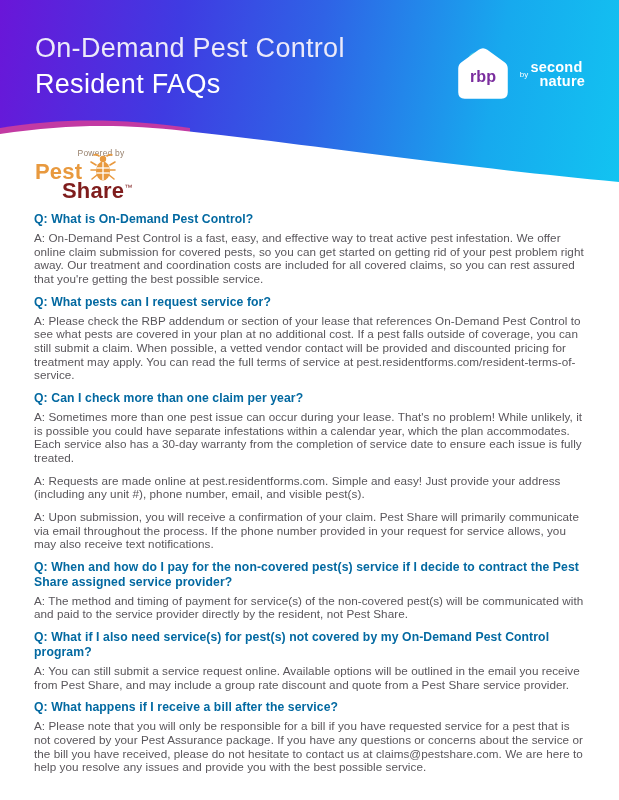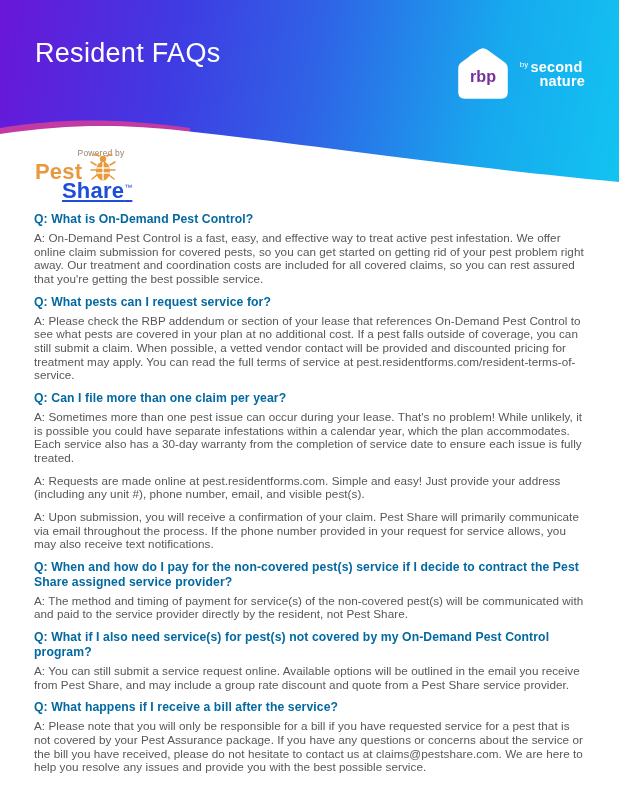--- a/index.html
+++ b/index.html
@@ -29,40 +29,40 @@
   .title-line2{
     font-size:27px;font-weight:400;letter-spacing:.3px;margin-top:5px;color:#ffffff;
   }
   .brand-lockup{
     position:absolute;right:34px;top:46px;
     display:flex;align-items:center;gap:9px;
   }
   .rbp-badge{width:56px;height:56px;display:block;}
   .sn-wordmark{
     color:#ffffff;font-weight:700;font-size:14.5px;line-height:1.0;
-    letter-spacing:.2px;display:flex;align-items:flex-start;gap:2px;
+    letter-spacing:.2px;display:flex;align-items:center;gap:2px;
   }
   .sn-by{font-size:8px;font-weight:400;margin-top:1px;}
   .sn-words div:nth-child(2){margin-left:9px;}
 
   
   .powered{
     position:absolute;left:35px;top:148px;width:130px;
   }
   .powered-label{
     font-size:8.5px;color:#97806c;letter-spacing:.2px;margin-left:2px;text-align:center;
   }
   .ps-row{position:relative;height:44px;}
   .ps-word1{
     font-size:22px;font-weight:700;color:#e8993e;letter-spacing:.2px;
     position:absolute;left:0;top:1px;
   }
   .ps-word2{
-    font-size:22px;font-weight:700;color:#1d4ed8;letter-spacing:.2px;
-    position:absolute;left:27px;top:20px;text-decoration:underline;
+    font-size:22px;font-weight:700;color:#7f1d1d;letter-spacing:.2px;
+    position:absolute;left:27px;top:20px;
   }
   .ps-tm{font-size:8px;font-weight:400;vertical-align:super;}
   .ps-bug{position:absolute;left:54px;top:-6px;width:28px;height:32px;}
 
   
   .content{
     position:absolute;left:0;top:212px;width:619px;
     padding:0 34px;box-sizing:border-box;
   }
   .qa{margin-bottom:9px;}
@@ -76,20 +76,21 @@
   }
 </style>
 </head>
 <body>
 
 <div class="page">
 
   <div class="header">
 
     <div class="header-titles">
+      <div class="title-line1">On-Demand Pest Control</div>
       <div class="title-line2">Resident FAQs</div>
     </div>
 
     <div class="brand-lockup">
       <svg class="rbp-badge" viewBox="0 0 52 52">
         <rect x="9" y="9" width="34" height="34" rx="7" fill="#3cc7d3" transform="rotate(45 26 26)"></rect>
         <rect x="8.5" y="8.5" width="35" height="35" rx="7" fill="#49cede" opacity="0.85" transform="rotate(18 26 26)"></rect>
         <path d="M26,2 Q28,2 30,3.5 L46,15 Q49,17 49,21 L49,43 Q49,49 43,49 L9,49 Q3,49 3,43 L3,21 Q3,17 6,15 L22,3.5 Q24,2 26,2 Z" fill="#ffffff"></path>
         <text x="26" y="33" text-anchor="middle" font-family="Liberation Sans, DejaVu Sans, sans-serif" font-size="15" font-weight="bold" fill="#7a2d9e" aria-label="rbp">rbp</text>
       </svg>
@@ -138,21 +139,21 @@
   <div class="content">
     <div class="qa">
       <p class="q">Q: What is On-Demand Pest Control?</p>
       <p class="a">A: On-Demand Pest Control is a fast, easy, and effective way to treat active pest infestation. We offer online claim submission for covered pests, so you can get started on getting rid of your pest problem right away. Our treatment and coordination costs are included for all covered claims, so you can rest assured that you're getting the best possible service.</p>
     </div>
     <div class="qa">
       <p class="q">Q: What pests can I request service for?</p>
       <p class="a">A: Please check the RBP addendum or section of your lease that references On-Demand Pest Control to see what pests are covered in your plan at no additional cost. If a pest falls outside of coverage, you can still submit a claim. When possible, a vetted vendor contact will be provided and discounted pricing for treatment may apply. You can read the full terms of service at pest.residentforms.com/resident-terms-of-service.</p>
     </div>
     <div class="qa">
-      <p class="q">Q: Can I file more than one claim per year?</p>
+      <p class="q">Q: Can I check more than one claim per year?</p>
       <p class="a">A: Sometimes more than one pest issue can occur during your lease. That's no problem! While unlikely, it is possible you could have separate infestations within a calendar year, which the plan accommodates. Each service also has a 30-day warranty from the completion of service date to ensure each issue is fully treated.</p>
     </div>
     <div class="qa">
       <p class="a">A: Requests are made online at pest.residentforms.com. Simple and easy! Just provide your address (including any unit #), phone number, email, and visible pest(s).</p>
     </div>
     <div class="qa">
       <p class="a">A: Upon submission, you will receive a confirmation of your claim. Pest Share will primarily communicate via email throughout the process. If the phone number provided in your request for service allows, you may also receive text notifications.</p>
     </div>
     <div class="qa">
       <p class="q">Q: When and how do I pay for the non-covered pest(s) service if I decide to contract the Pest Share assigned service provider?</p>

